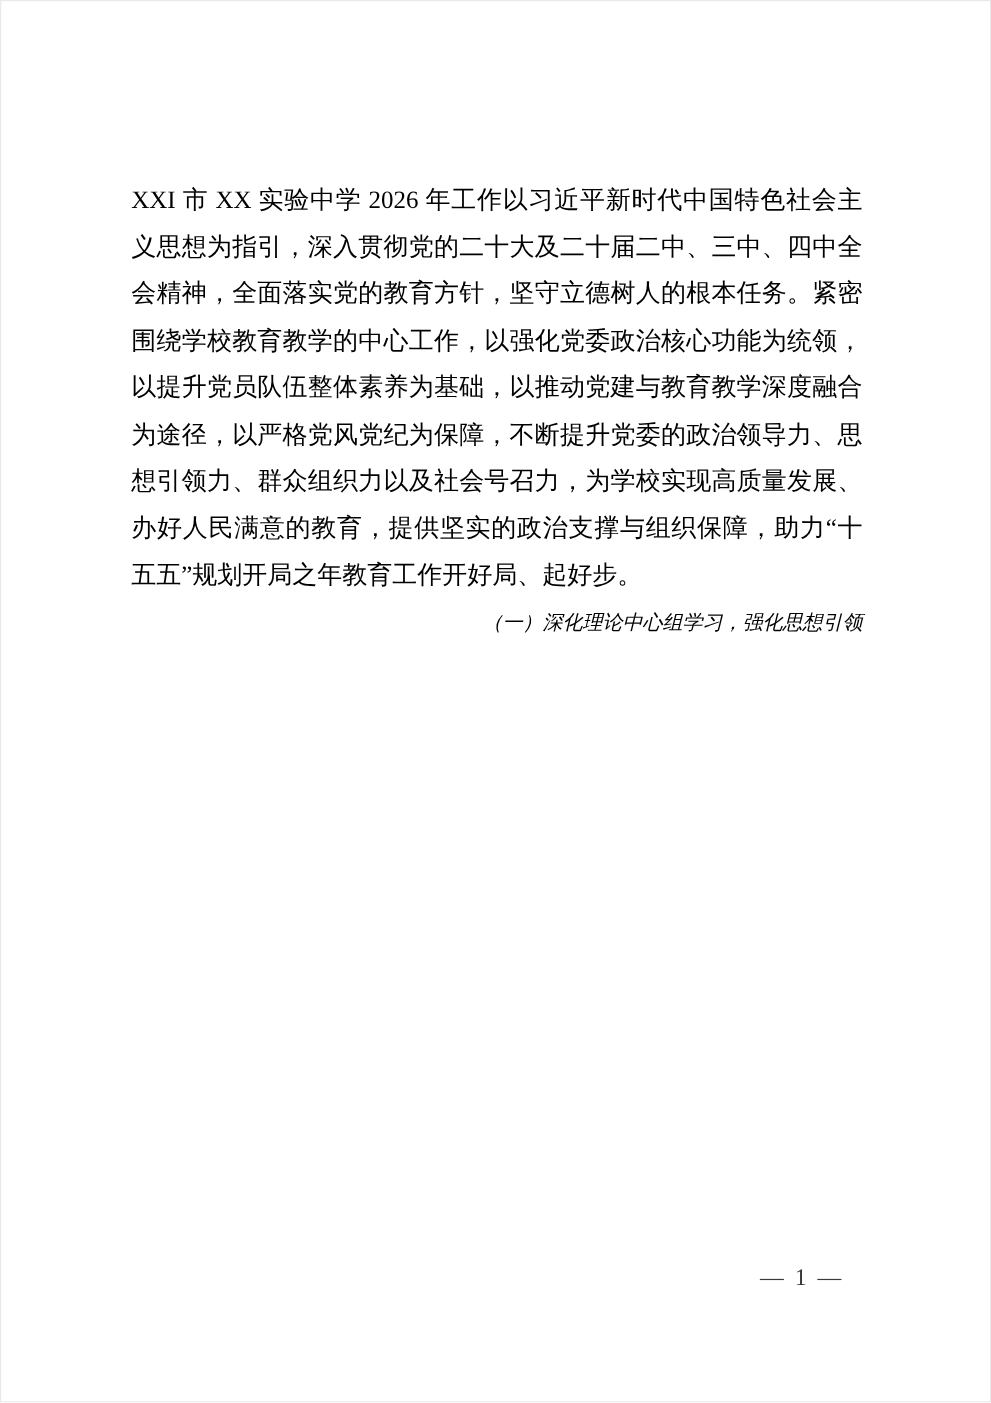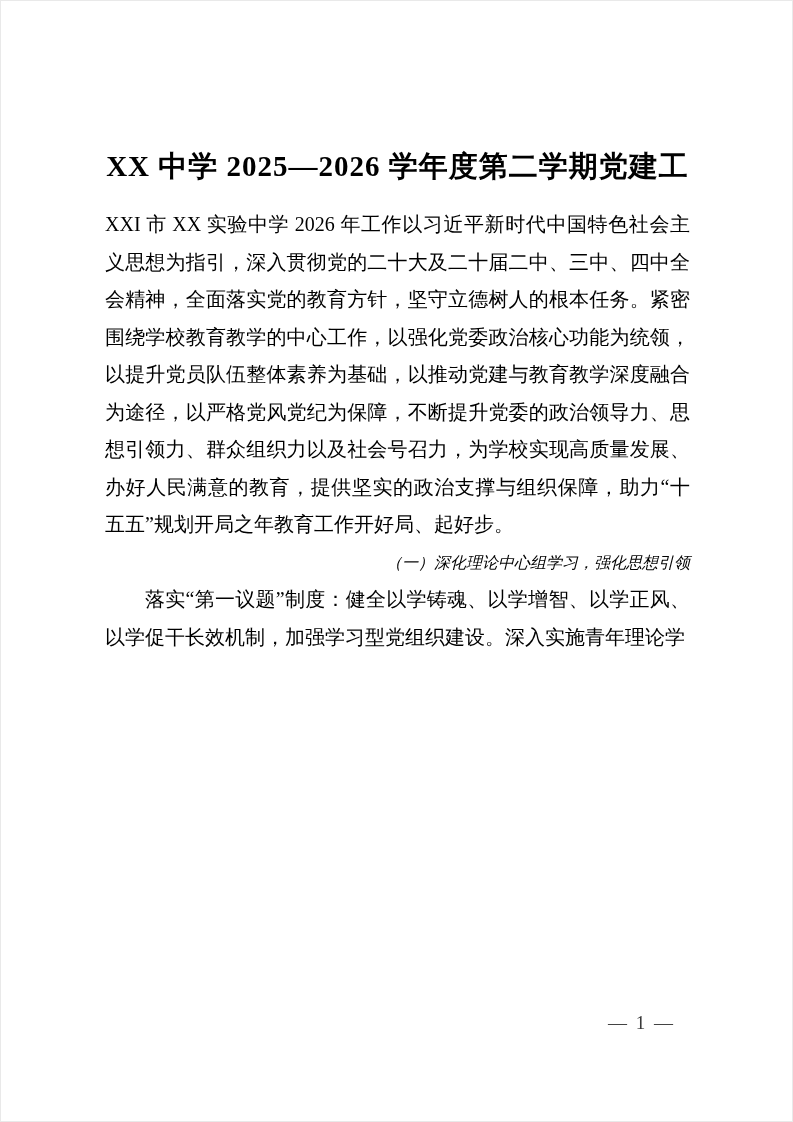--- a/index.html
+++ b/index.html
@@ -80,29 +80,27 @@
     font-family: "Liberation Serif", "DejaVu Serif", serif;
   }
 </style>
 </head>
 <body>
 
 <div class="page">
   <div class="content">
 
     <div class="doc-title">
-      <span class="title-line">XX 中学 2025—2026 学年度第二学期党建工</span>
     </div>
 
     <div class="body-text">
       <p class="para-intro">XXI 市 XX 实验中学 2026 年工作以习近平新时代中国特色社会主义思想为指引，深入贯彻党的二十大及二十届二中、三中、四中全会精神，全面落实党的教育方针，坚守立德树人的根本任务。紧密围绕学校教育教学的中心工作，以强化党委政治核心功能为统领，以提升党员队伍整体素养为基础，以推动党建与教育教学深度融合为途径，以严格党风党纪为保障，不断提升党委的政治领导力、思想引领力、群众组织力以及社会号召力，为学校实现高质量发展、办好人民满意的教育，提供坚实的政治支撑与组织保障，助力“十五五”规划开局之年教育工作开好局、起好步。</p>
 
 
       <p class="heading-2">（一）深化理论中心组学习，强化思想引领</p>
 
 
-      <p class="para">落实“第一议题”制度：健全以学铸魂、以学增智、以学正风、以学促干长效机制，加强学习型党组织建设。深入实施青年理论学</p>
     </div>
 
   </div>
 
   <div class="page-number">— 1 —</div>
 </div>
 
 </body></html>

